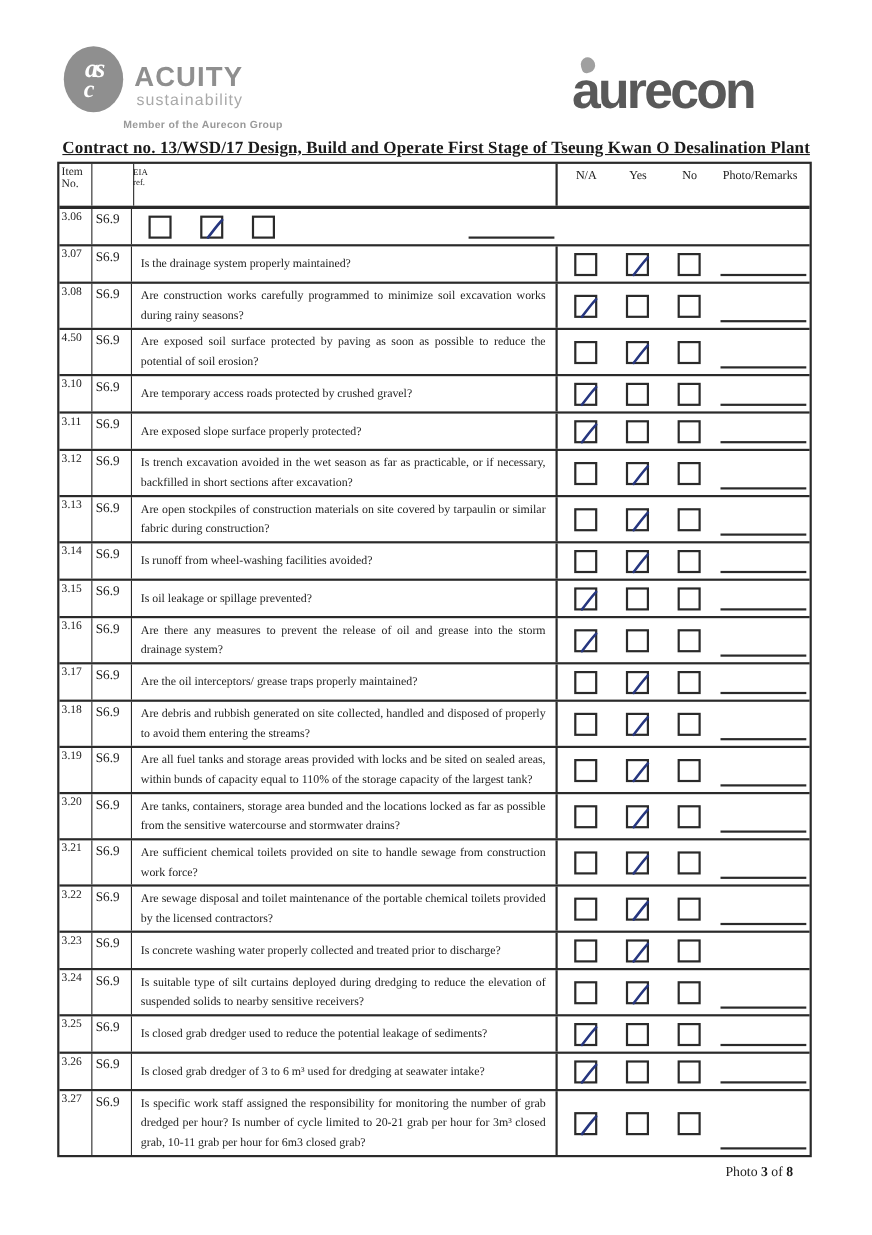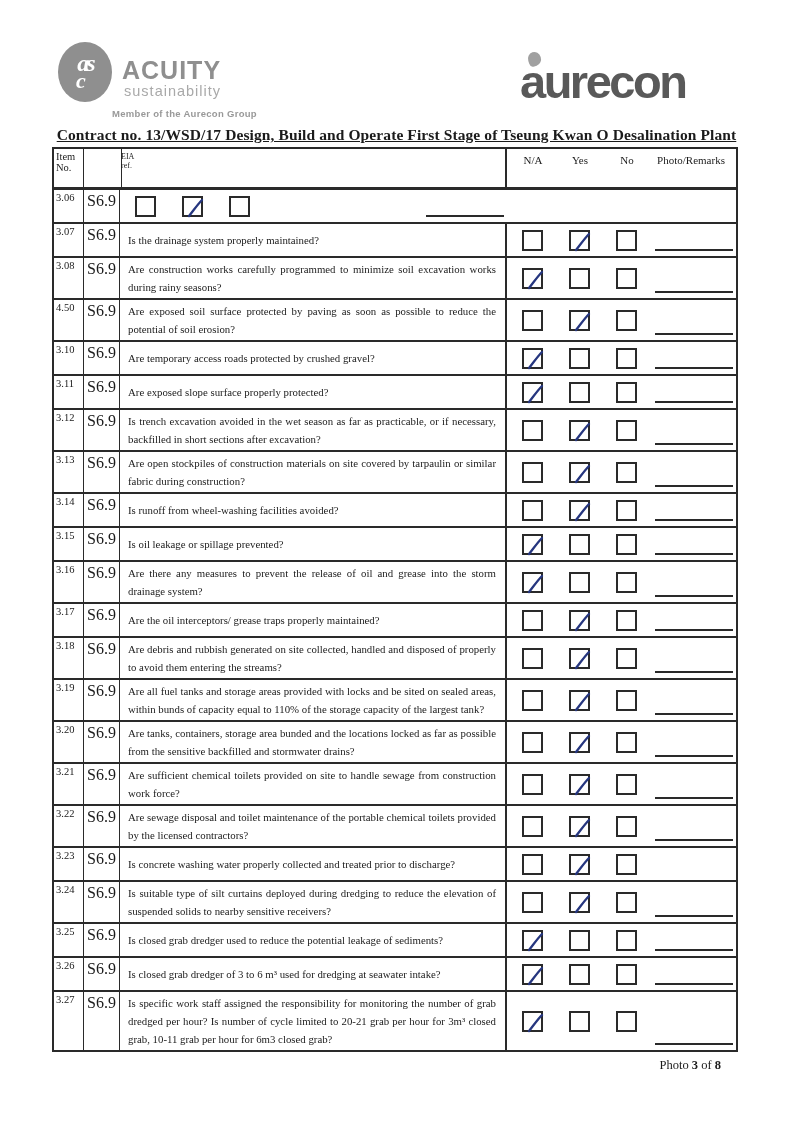--- a/index.html
+++ b/index.html
@@ -75,21 +75,21 @@
     border-bottom:2px solid var(--border);
   }
   .row:last-child{border-bottom:none;}
   #rows .row:last-child{border-bottom:none;}
   .c-item{
     border-right:1.5px solid var(--border);
     font-size:10.5px;padding:2px 1px 0 2px;
   }
   .c-ref{
     border-right:1.5px solid var(--border);
-    font-size:16px;padding:2px 0 0 3px;
+    font-size:12px;padding:2px 0 0 3px;
   }
   .c-q{
     border-right:2px solid var(--border);
     display:flex;align-items:center;
     padding:2px 9px 2px 8px;
   }
   .qtext{
     width:100%;
     font-size:10.8px;line-height:18px;
     text-align:justify;
@@ -480,21 +480,21 @@
         
       </span>
       <span class="remark-line"></span>
     </div>
   </div>
 
   <div class="row">
     <div class="c-item">3.20</div>
     <div class="c-ref">S6.9</div>
     <div class="c-q">
-      <span class="qtext">Are tanks, containers, storage area bunded and the locations locked as far as possible from the sensitive backfilled and stormwater drains?</span>
+      <span class="qtext">Are tanks, containers, storage area bunded and the locations locked as far as possible from the sensitive watercourse and stormwater drains?</span>
     </div>
     <div class="c-checks">
       <span class="cb">
         
       </span>
       <span class="cb checked">
         <svg width="26" height="26" viewBox="0 0 26 26">
           <path d="M7 21 C 11 16, 16 9, 20 5" fill="none" stroke="var(--check)" stroke-width="2.3" stroke-linecap="round"></path>
         </svg>
       </span>

